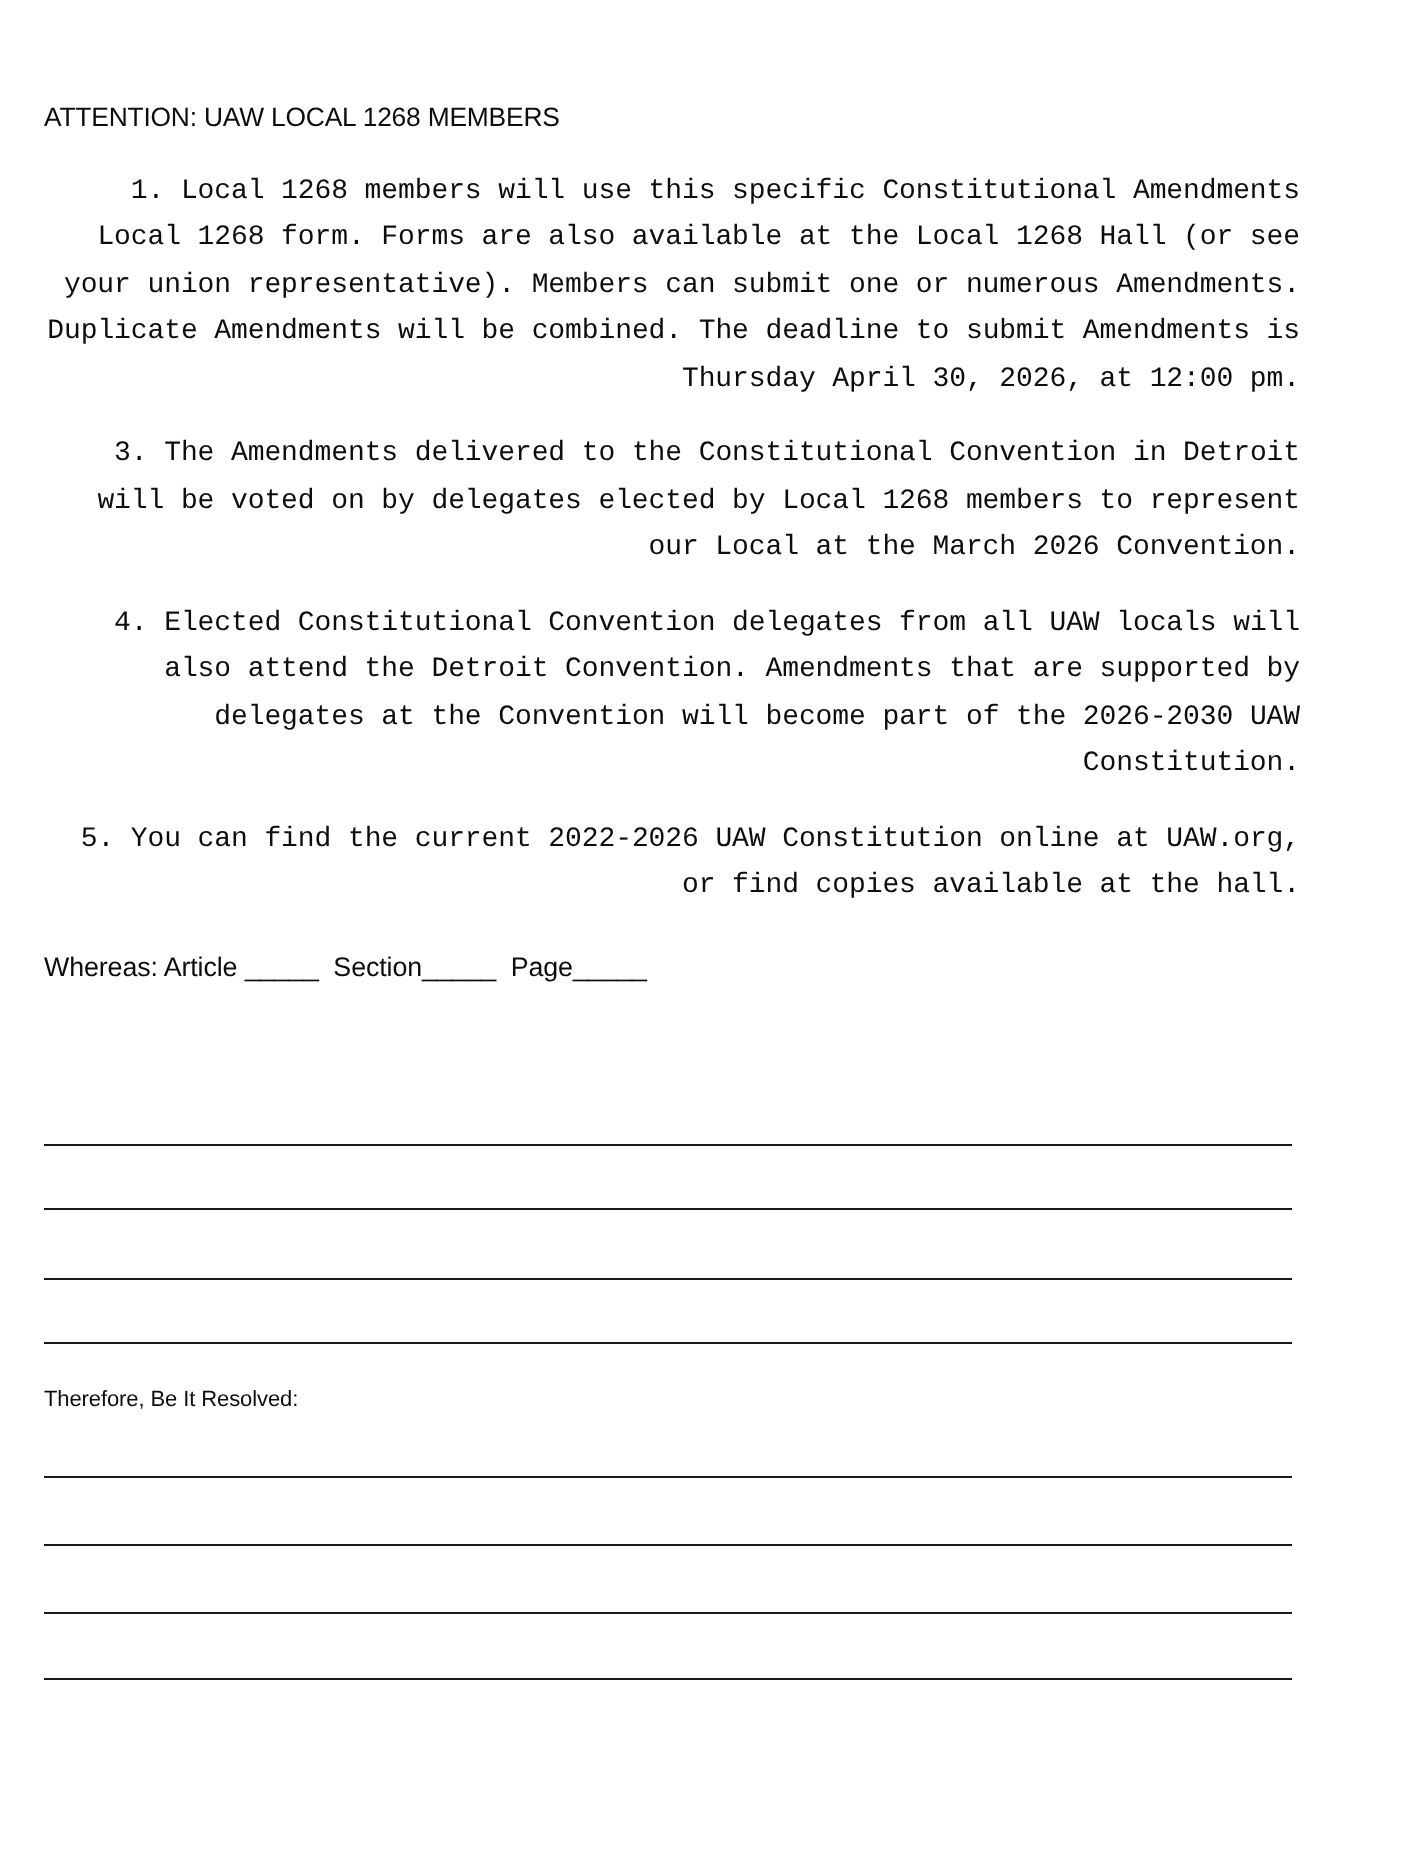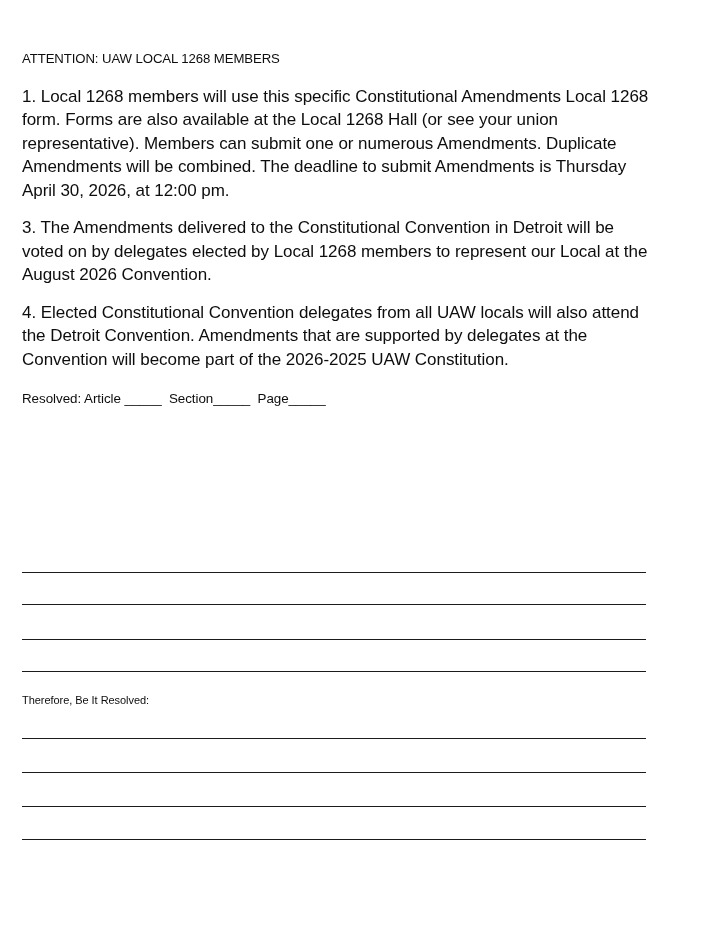--- a/index.html
+++ b/index.html
@@ -34,25 +34,26 @@
   }
   .heading {
     font-size: 13.2px;
     line-height: 1.18;
     margin: 0 0 18px 0;
     letter-spacing: -0.1px;
     white-space: nowrap;
   }
   .heading.h-first { margin-top: 2px; }
   .para {
-    font-size: 17px;
+    font-size: 14px;
     line-height: 23.5px;
     margin: 0 0 14px 0;
-    text-align: left;
+    text-align: right;
     letter-spacing: -0.05px;
+    font-family: Liberation Mono, monospace;
   }
   .para-tight { margin-bottom: 12px; }
   .whereas {
     font-size: 13.4px;
     line-height: 23px;
     margin: 16px 0 0 0;
     letter-spacing: -0.05px;
     white-space: pre;
   }
   .rules {
@@ -95,26 +96,27 @@
 
   <div class="content">
 
     <p class="heading h-first">ATTENTION: UAW LOCAL 1268 MEMBERS</p>
 
 
 
     <p class="para">1. Local 1268 members will use this specific Constitutional Amendments Local 1268 form. Forms are also available at the Local 1268 Hall (or see your union representative). Members can submit one or numerous Amendments. Duplicate Amendments will be combined. The deadline to submit Amendments is Thursday April 30, 2026, at 12:00 pm.</p>
 
 
-    <p class="para">3. The Amendments delivered to the Constitutional Convention in Detroit will be voted on by delegates elected by Local 1268 members to represent our Local at the August 2026 Convention.</p>
+    <p class="para">3. The Amendments delivered to the Constitutional Convention in Detroit will be voted on by delegates elected by Local 1268 members to represent our Local at the March 2026 Convention.</p>
 
-    <p class="para">4. Elected Constitutional Convention delegates from all UAW locals will also attend the Detroit Convention. Amendments that are supported by delegates at the Convention will become part of the 2026-2025 UAW Constitution.</p>
+    <p class="para">4. Elected Constitutional Convention delegates from all UAW locals will also attend the Detroit Convention. Amendments that are supported by delegates at the Convention will become part of the 2026-2030 UAW Constitution.</p>
 
+    <p class="para para-tight">5. You can find the current 2022-2026 UAW Constitution online at UAW.org, or find copies available at the hall.</p>
 
-    <p class="whereas">Resolved: Article _____  Section_____  Page_____</p>
+    <p class="whereas">Whereas: Article _____  Section_____  Page_____</p>
 
   </div>
 
   <div class="blk-abs rules" style="top:531px; height:104px;">
     <div class="rule" style="top:0px;"></div>
     <div class="rule" style="top:32px;"></div>
     <div class="rule" style="top:67px;"></div>
     <div class="rule" style="top:99px;"></div>
   </div>
 

